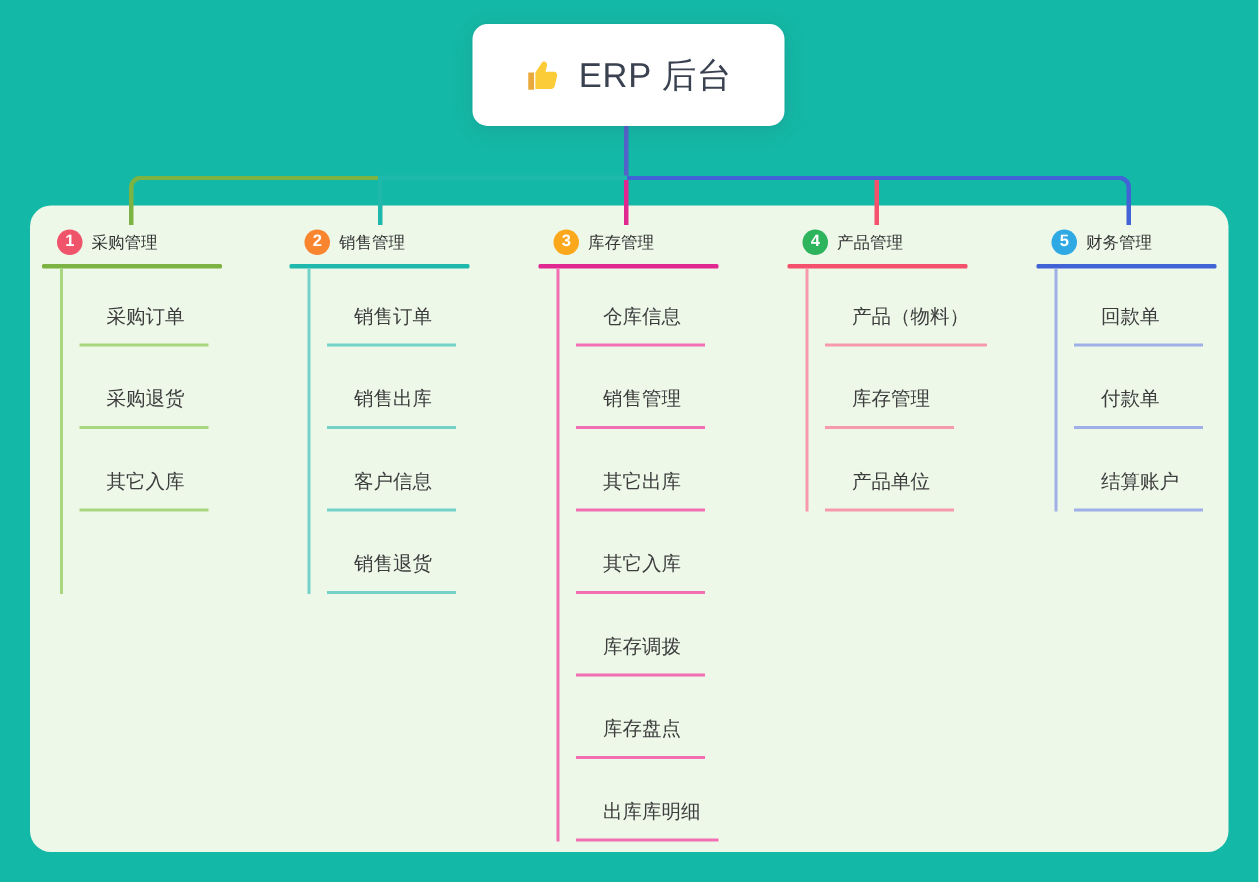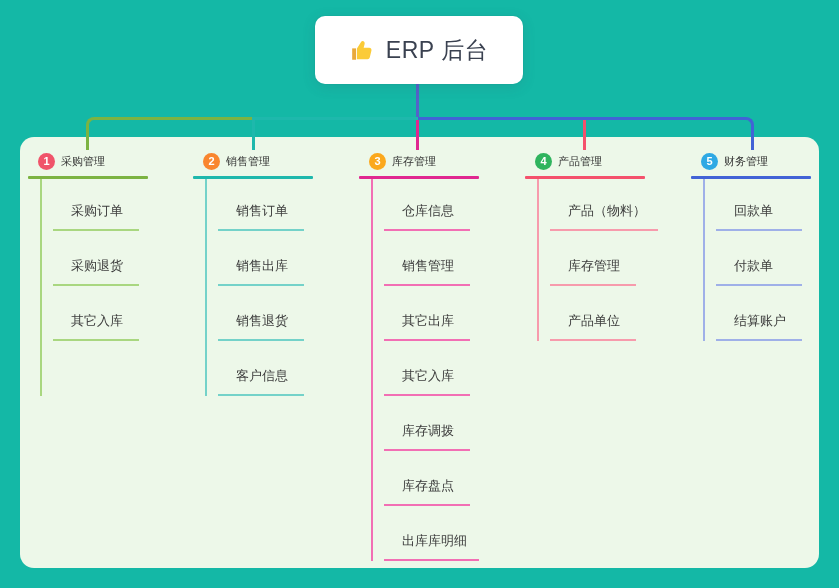--- a/index.html
+++ b/index.html
@@ -92,24 +92,24 @@
     <div class="tline"></div>
     <div class="vline" style="height:217px"></div>
     <div class="items">
       <div class="item">
           <span>销售订单</span>
         </div>
       <div class="item">
           <span>销售出库</span>
         </div>
       <div class="item">
-          <span>销售退货</span>
+          <span>客户信息</span>
         </div>
       <div class="item">
-          <span>客户信息</span>
+          <span>销售退货</span>
         </div>
     </div>
   </div>
 
   <div class="branch" style="left: 359px; --c: #E02890; --l: #F26FB4; --b: #FBA81C;">
     <div class="btitle">
       <span class="badge">3</span>
       <span class="blabel">库存管理</span>
     </div>
     <div class="tline"></div>

